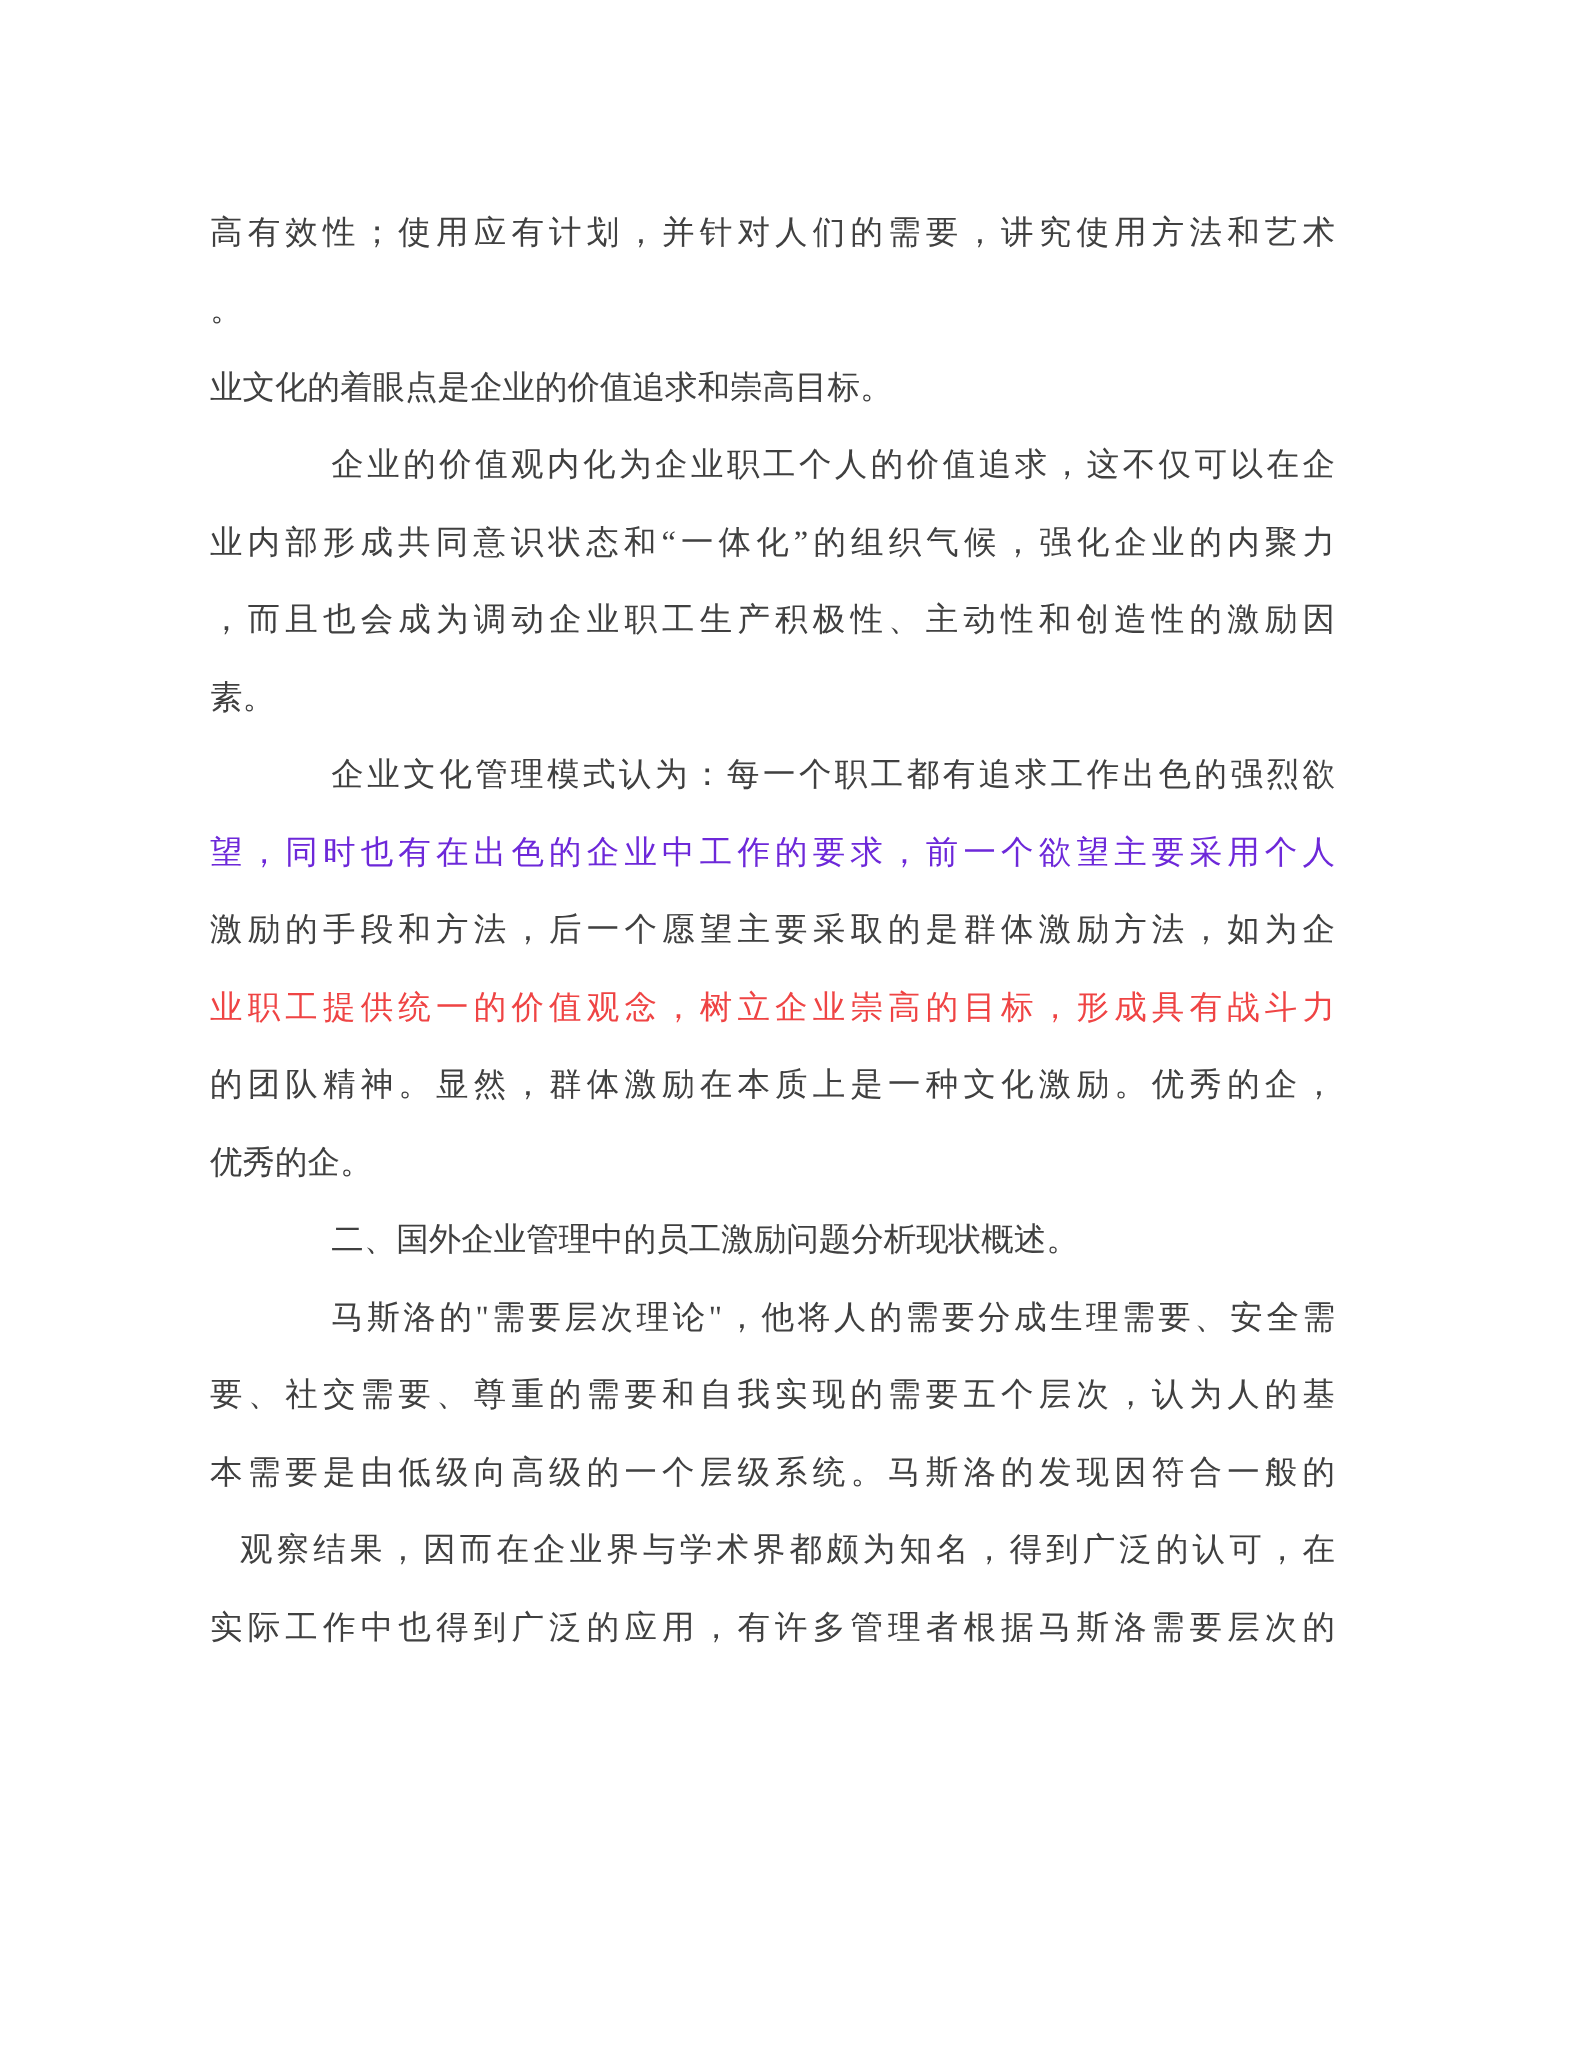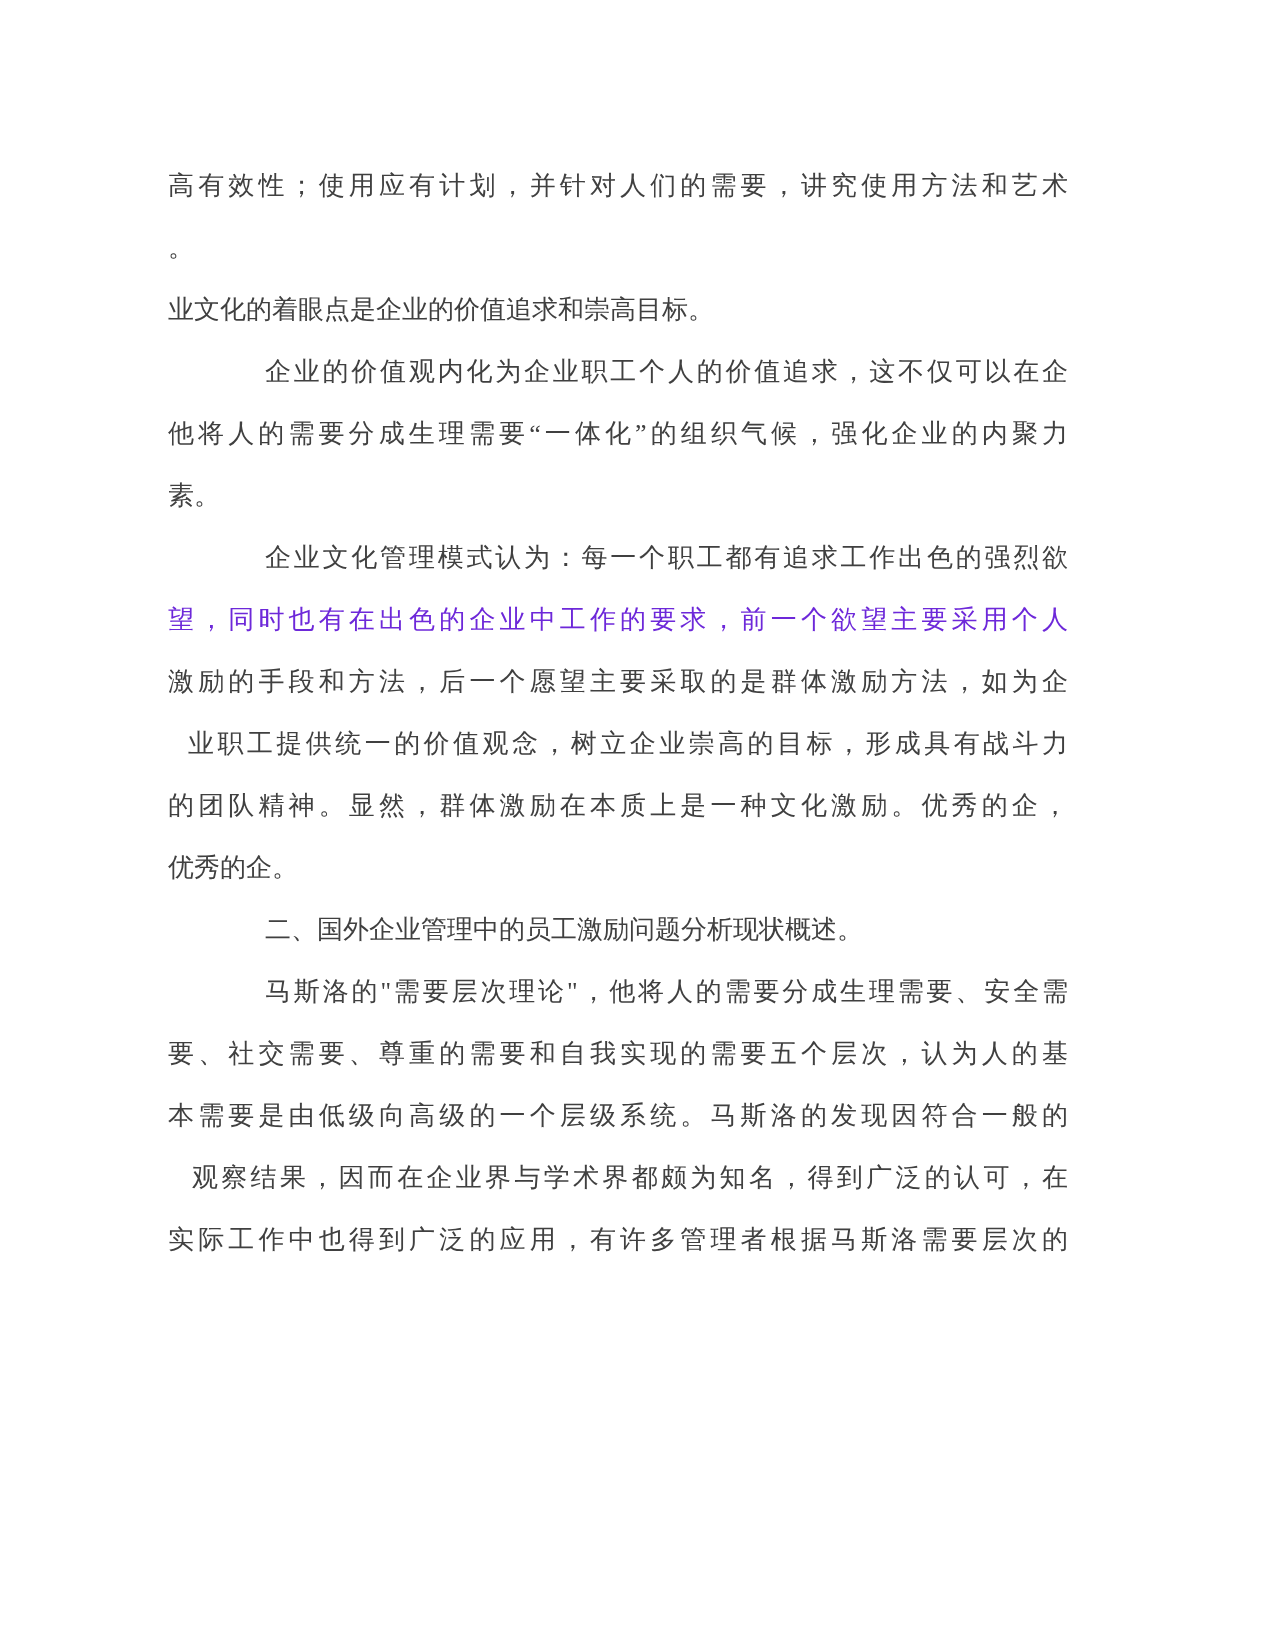--- a/index.html
+++ b/index.html
@@ -56,28 +56,29 @@
   <div class="doc-body" id="doc-body">
       <div>
         <div class="text-line fill" style="color: rgb(64, 64, 64);">高有效性；使用应有计划，并针对人们的需要，讲究使用方法和艺术</div>
         <div class="text-line" style="color: rgb(64, 64, 64);">。</div>
       </div>
       <div>
         <div class="text-line" style="color: rgb(64, 64, 64);">业文化的着眼点是企业的价值追求和崇高目标。</div>
       </div>
       <div>
         <div class="text-line fill indent" style="color: rgb(64, 64, 64);">企业的价值观内化为企业职工个人的价值追求，这不仅可以在企</div>
-        <div class="text-line fill" style="color: rgb(64, 64, 64);">他将人的需要分成生理需要“一体化”的组织气候，强化企业的内聚力</div>
+        <div class="text-line fill" style="color: rgb(64, 64, 64);">业内部形成共同意识状态和“一体化”的组织气候，强化企业的内聚力</div>
+        <div class="text-line fill" style="color: rgb(64, 64, 64);">，而且也会成为调动企业职工生产积极性、主动性和创造性的激励因</div>
         <div class="text-line" style="color: rgb(64, 64, 64);">素。</div>
       </div>
       <div>
         <div class="text-line fill indent" style="color: rgb(64, 64, 64);">企业文化管理模式认为：每一个职工都有追求工作出色的强烈欲</div>
         <div class="text-line fill" style="color: #6d28d9;">望，同时也有在出色的企业中工作的要求，前一个欲望主要采用个人</div>
         <div class="text-line fill" style="color: rgb(64, 64, 64);">激励的手段和方法，后一个愿望主要采取的是群体激励方法，如为企</div>
-        <div class="text-line fill" style="color: #404040; margin-left: 20px;">业职工提供统一的价值观念，树立企业崇高的目标，形成具有战斗力</div>
+        <div class="text-line fill" style="color: #ef4444;">业职工提供统一的价值观念，树立企业崇高的目标，形成具有战斗力</div>
         <div class="text-line fill" style="color: rgb(64, 64, 64);">的团队精神。显然，群体激励在本质上是一种文化激励。优秀的企，</div>
         <div class="text-line" style="color: rgb(64, 64, 64);">优秀的企。</div>
       </div>
       <div>
         <div class="text-line indent" style="color: rgb(64, 64, 64);">二、国外企业管理中的员工激励问题分析现状概述。</div>
       </div>
       <div>
         <div class="text-line fill indent" style="color: rgb(64, 64, 64);">马斯洛的"需要层次理论"，他将人的需要分成生理需要、安全需</div>
         <div class="text-line fill" style="color: rgb(64, 64, 64);">要、社交需要、尊重的需要和自我实现的需要五个层次，认为人的基</div>
         <div class="text-line fill" style="color: rgb(64, 64, 64);">本需要是由低级向高级的一个层级系统。马斯洛的发现因符合一般的</div>

